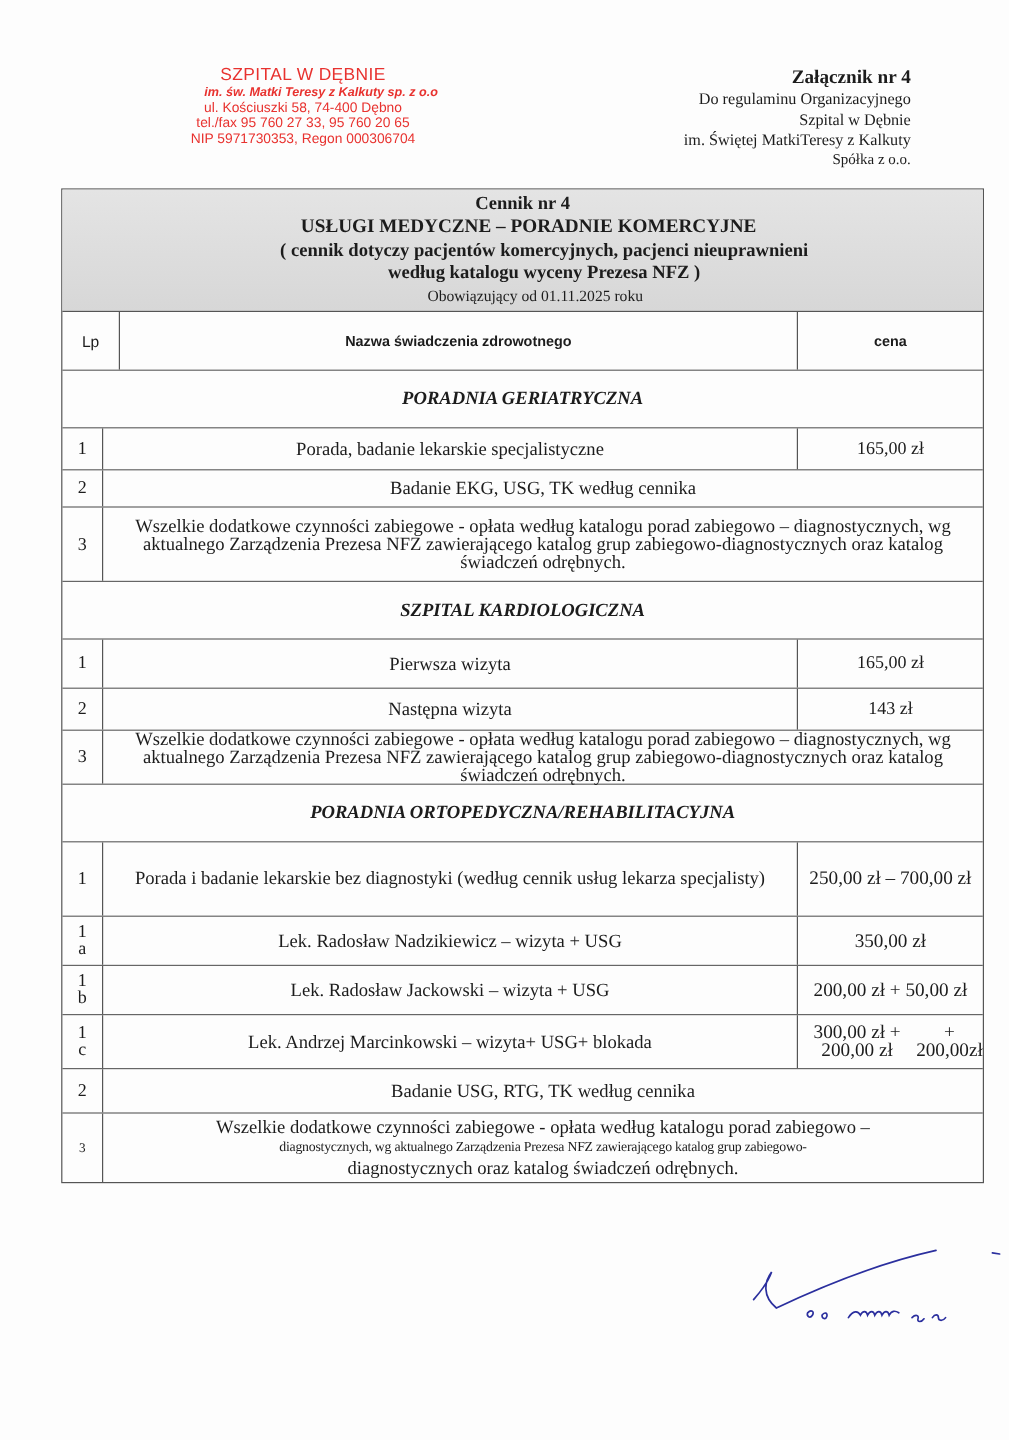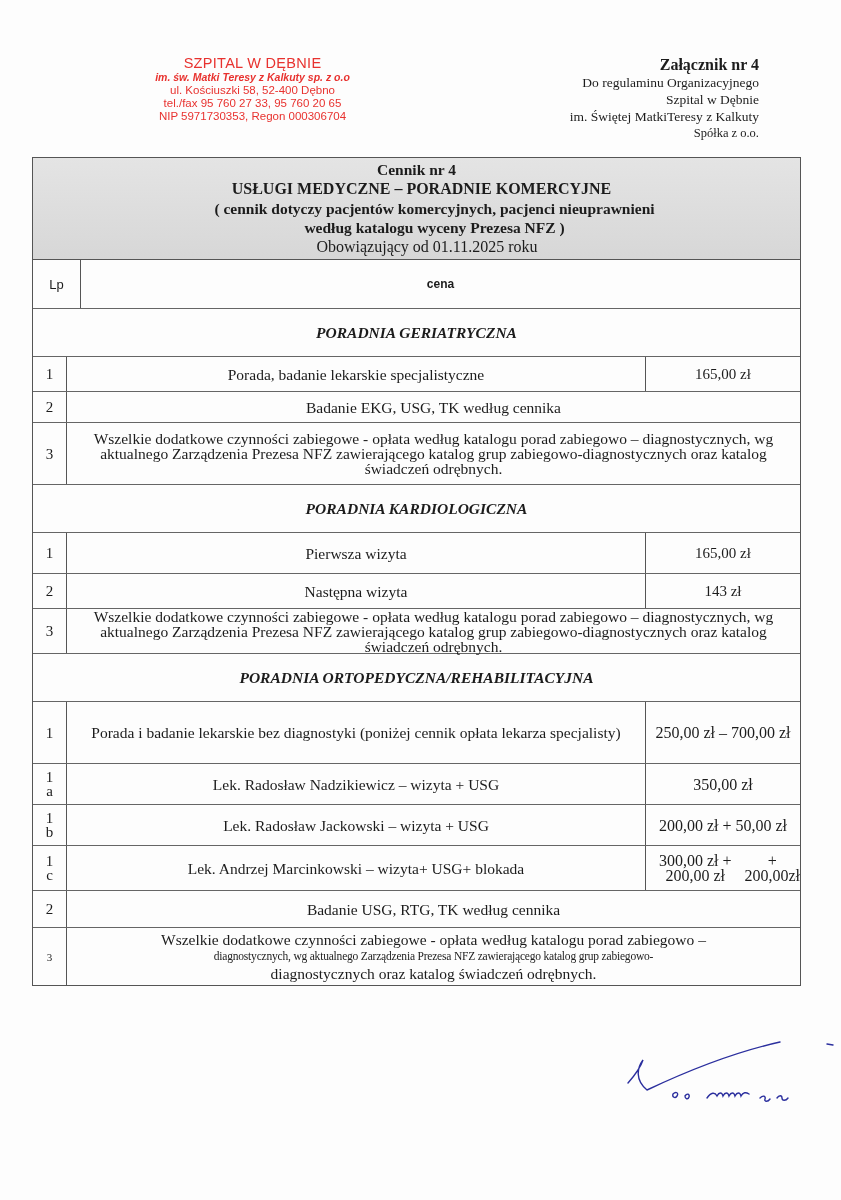--- a/index.html
+++ b/index.html
@@ -7,40 +7,40 @@
       width: 841px; height: 1200px; background: #fdfdfd;
       position: relative; overflow: hidden;
       font-family: "Liberation Serif", serif; color: #1c1c1c;
     }
     .stamp {
       position: absolute; left: 140px; top: 55px; width: 225px;
       color: #e8322f; text-align: center; font-family: "Liberation Sans", sans-serif;
       line-height: 13px;
     }
     .stamp .s-title { font-size: 14.5px; letter-spacing: 0.3px; line-height: 16px; }
-    .stamp .s-sub { font-size: 10.5px; font-weight: bold; font-style: italic; }
+    .stamp .s-sub { font-size: 10.5px; font-weight: bold; font-style: italic; text-align: right; }
     .stamp .s-line { font-size: 11.5px; white-space: nowrap; }
     .attach {
       position: absolute; right: 82px; top: 55px; text-align: right;
       font-size: 13.5px; line-height: 17px;
     }
     .attach .a-title { font-size: 16px; font-weight: bold; line-height: 19px; }
     .attach .a-last { font-size: 12.5px; }
     .table {
-      position: absolute; left: 32px; top: 157px; width: 767px;
+      position: absolute; left: 51px; top: 157px; width: 767px;
       border: 1px solid #555;
     }
     .hdr {
       background: linear-gradient(#e4e4e4, #d7d7d7); text-align: center;
       padding: 3px 0 2px 0; border-bottom: 1px solid #555; height: 96px;
     }
     .hdr .h-title { font-size: 15.5px; font-weight: bold; line-height: 18px; }
     .hdr .h-main { font-size: 16px; font-weight: bold; line-height: 20px; padding-left: 10px; }
     .hdr .h-sub { font-size: 15.5px; font-weight: bold; line-height: 19px; padding-left: 36px; }
-    .hdr .h-date { font-size: 16px; line-height: 19px; padding-left: 21px; }
+    .hdr .h-date { font-size: 13px; line-height: 19px; padding-left: 21px; }
     .row { display: flex; border-bottom: 1px solid #666; }
     .row:last-child { border-bottom: none; }
     .cell { display: flex; align-items: center; justify-content: center; text-align: center; }
     .colhead { height: 48px; font-family: "Liberation Sans", sans-serif; font-size: 12px; font-weight: bold; }
     .colhead .c-lp { width: 47px; border-right: 1px solid #555; font-size: 13px; font-weight: normal; }
     .colhead .c-name { width: 564px; border-right: 1px solid #555; }
     .colhead .c-price { flex: 1; }
     .section { height: 47px; font-size: 15.5px; font-weight: bold; justify-content: center; align-items: center; display: flex; font-style: italic; }
     .lp { width: 33px; border-right: 1px solid #555; font-size: 15px; flex-direction: column; line-height: 14px; }
     .name { width: 578px; font-size: 15.5px; line-height: 15px; padding: 0 6px; box-sizing: border-box; }
@@ -57,21 +57,21 @@
     .lp.tiny { font-size: 11px; }
     .note-fine { font-size: 11.5px; letter-spacing: -0.2px; }
     .signature { position: absolute; left: 605px; top: 1030px; width: 230px; height: 90px; }
   </style>
 </head>
 <body>
 
 <div class="stamp">
   <div class="s-title">SZPITAL W DĘBNIE</div>
   <div class="s-sub">im. św. Matki Teresy z Kalkuty sp. z o.o</div>
-  <div class="s-line">ul. Kościuszki 58, 52-400 Dębno</div>
+  <div class="s-line">ul. Kościuszki 58, 74-400 Dębno</div>
   <div class="s-line">tel./fax 95 760 27 33, 95 760 20 65</div>
   <div class="s-line">NIP 5971730353, Regon 000306704</div>
 </div>
 
 <div class="attach">
   <div class="a-title">Załącznik nr 4</div>
   <div>Do regulaminu Organizacyjnego</div>
   <div>Szpital w Dębnie</div>
   <div>im. Świętej MatkiTeresy z Kalkuty</div>
   <div class="a-last">Spółka z o.o.</div>
@@ -81,58 +81,59 @@
   <div class="hdr">
     <div class="h-title">Cennik nr 4</div>
     <div class="h-main">USŁUGI MEDYCZNE – PORADNIE KOMERCYJNE</div>
     <div class="h-sub">( cennik dotyczy pacjentów komercyjnych, pacjenci nieuprawnieni</div>
     <div class="h-sub">według katalogu wyceny Prezesa NFZ )</div>
     <div class="h-date">Obowiązujący od 01.11.2025 roku</div>
   </div>
 
   <div class="row colhead">
     <div class="cell c-lp">Lp</div>
+    <div class="cell c-name">Nazwa świadczenia zdrowotnego</div>
     <div class="cell c-price">cena</div>
   </div>
 
   <div class="row section">PORADNIA GERIATRYCZNA</div>
   <div class="row r34">
     <div class="cell lp">1</div>
     <div class="cell name">Porada,  badanie lekarskie specjalistyczne</div>
     <div class="cell price">165,00 zł</div>
   </div>
   <div class="row r30">
     <div class="cell lp">2</div>
     <div class="cell name wide">Badanie EKG, USG, TK według cennika</div>
   </div>
   <div class="row r61">
     <div class="cell lp">3</div>
     <div class="cell name wide">Wszelkie dodatkowe czynności zabiegowe  - opłata według katalogu porad zabiegowo – diagnostycznych, wg aktualnego Zarządzenia Prezesa NFZ zawierającego katalog grup zabiegowo-diagnostycznych oraz katalog świadczeń odrębnych.</div>
   </div>
 
-  <div class="row section">PORADNIA KARDIOLOGICZNA</div>
+  <div class="row section">SZPITAL KARDIOLOGICZNA</div>
   <div class="row r40">
     <div class="cell lp">1</div>
     <div class="cell name">Pierwsza wizyta</div>
     <div class="cell price">165,00 zł</div>
   </div>
   <div class="row r34">
     <div class="cell lp">2</div>
     <div class="cell name">Następna wizyta</div>
     <div class="cell price">143 zł</div>
   </div>
   <div class="row r44">
     <div class="cell lp">3</div>
     <div class="cell name wide">Wszelkie dodatkowe czynności zabiegowe  - opłata według katalogu porad zabiegowo – diagnostycznych, wg aktualnego Zarządzenia Prezesa NFZ zawierającego katalog grup zabiegowo-diagnostycznych oraz katalog świadczeń odrębnych.</div>
   </div>
 
   <div class="row section">PORADNIA ORTOPEDYCZNA/REHABILITACYJNA</div>
   <div class="row r61">
     <div class="cell lp">1</div>
-    <div class="cell name">Porada i badanie lekarskie bez diagnostyki (poniżej cennik opłata lekarza specjalisty)</div>
+    <div class="cell name">Porada i badanie lekarskie bez diagnostyki (według cennik usług lekarza specjalisty)</div>
     <div class="cell price small-price">250,00 zł – 700,00 zł</div>
   </div>
   <div class="row r40">
     <div class="cell lp">
       <span>1</span>
       <span>a</span>
     </div>
     <div class="cell name">Lek. Radosław Nadzikiewicz – wizyta + USG</div>
     <div class="cell price small-price">350,00 zł</div>
   </div>

